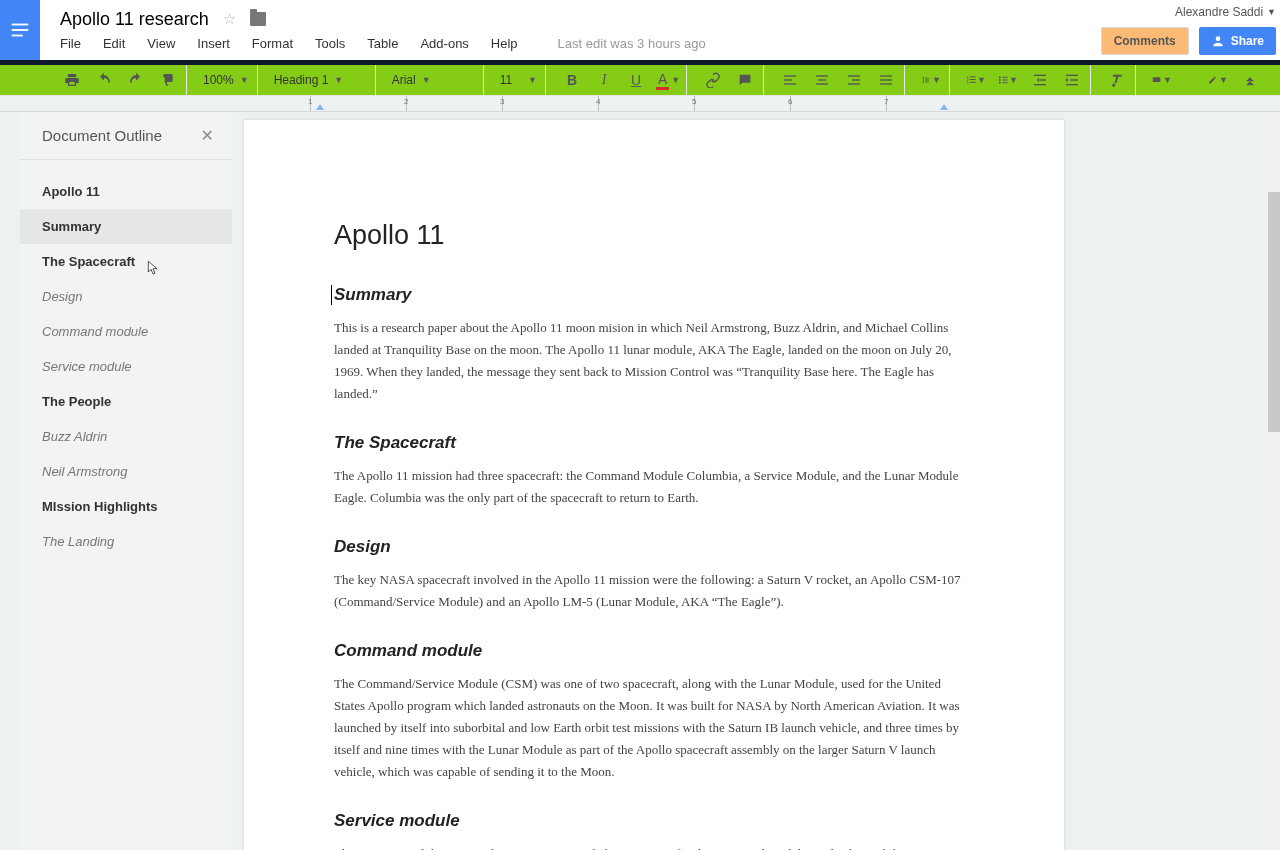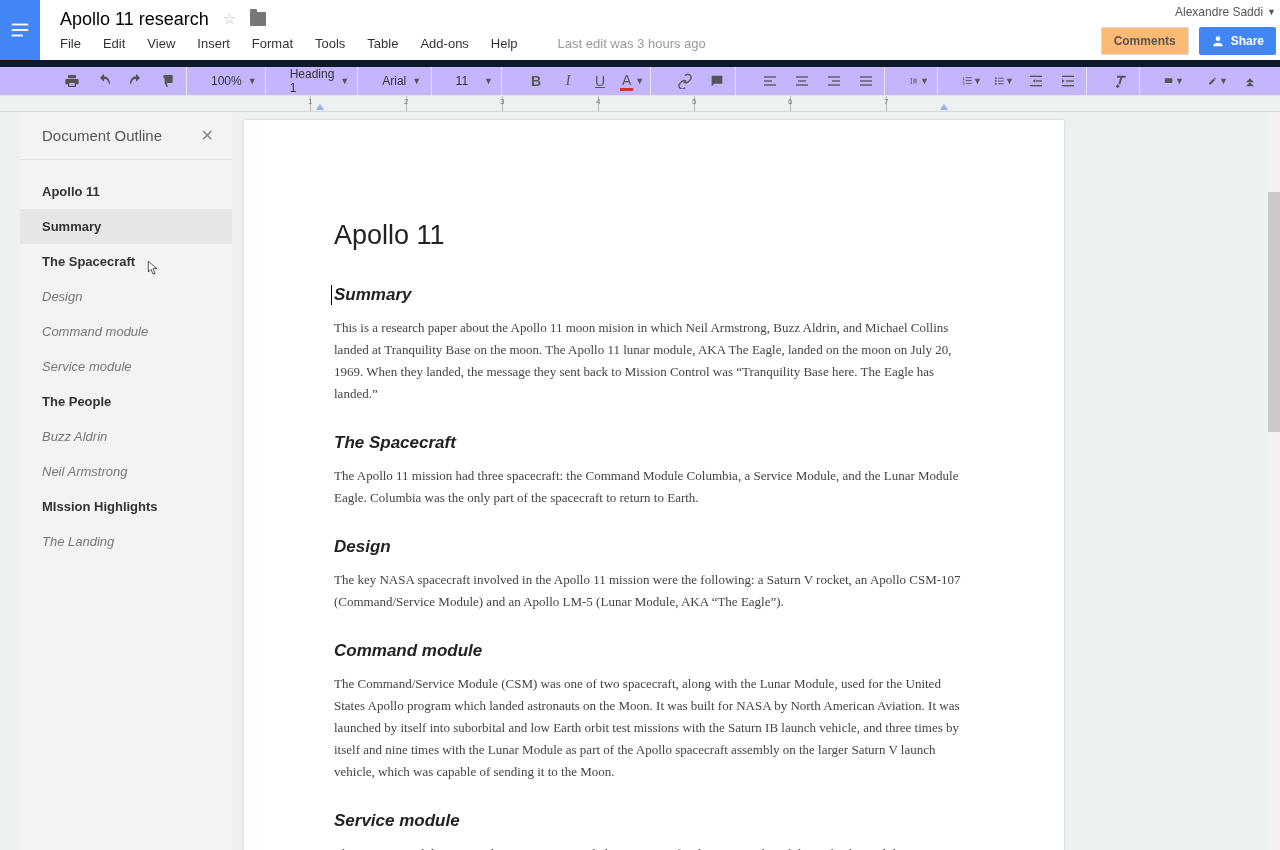--- a/index.html
+++ b/index.html
@@ -13,21 +13,21 @@
   .star-icon { margin-left:14px; color:#bbb; font-size:15px; }
   .folder-icon { margin-left:14px; width:16px; height:14px; background:#777; border-radius:1px; position:relative; }
   .folder-icon::before { content:""; position:absolute; top:-3px; left:0; width:7px; height:3px; background:#777; border-radius:1px 1px 0 0; }
   .menubar { display:flex; align-items:flex-end; gap:22px; font-size:13px; color:#333; margin-top:4px; }
   .menubar .lastedit { color:#999; margin-left:18px; font-size:13px; }
   .topright { display:flex; align-items:center; padding-right:4px; gap:14px; }
   .username { font-size:12px; color:#555; display:flex; align-items:center; gap:4px; }
   .commentsbtn { background:#fdba74; border:1px solid #d8d8d8; border-radius:2px; padding:6px 12px; font-size:12px; font-weight:bold; color:#555; }
   .sharebtn { background:#1a73e8; background:#4285f4; border:none; border-radius:2px; padding:6px 12px; font-size:12px; font-weight:bold; color:#fff; display:flex; align-items:center; gap:6px; }
   .sharebtn svg { width:14px; height:14px; fill:#fff; }
-  .toolbar { height:36px; background:#c4b5fd; border-top:7px solid #0f172a; border-bottom:1px solid #e5e5e5; display:flex; align-items:center; padding:0 6px 0 54px; gap:16px; }
+  .toolbar { height:36px; background:#84cc16; border-top:5px solid #0f172a; border-bottom:1px solid #e5e5e5; display:flex; align-items:center; padding:0 6px 0 54px; gap:8px; }
   .tgrp { display:flex; align-items:center; height:100%; padding:0 8px; border-right:1px solid #e5e5e5; gap:12px; }
   .tbtn { width:20px; height:20px; display:flex; align-items:center; justify-content:center; color:#555; font-size:14px; }
   .tbtn svg { width:16px; height:16px; fill:#555; }
   .tdrop { display:flex; align-items:center; gap:6px; font-size:12px; color:#333; }
   .tdrop .caret, .caret { font-size:9px; color:#555; }
   .ruler { height:16px; background:#edf1f2; position:relative; border-bottom:1px solid #d5d9da; font-size:8px; color:#777; overflow:hidden;}
   .ruler .marks { position:absolute; left:310px; top:0; height:100%; display:flex; }
   .ruler .mark { width:96px; height:100%; border-left:1px solid #bbb; position:relative; }
   .ruler .mark span { position:absolute; left:-3px; top:1px; }
   .ruler .tri { position:absolute; top:8px; width:0; height:0; border-left:4px solid transparent; border-right:4px solid transparent; border-bottom:6px solid #8ab4f8; }

